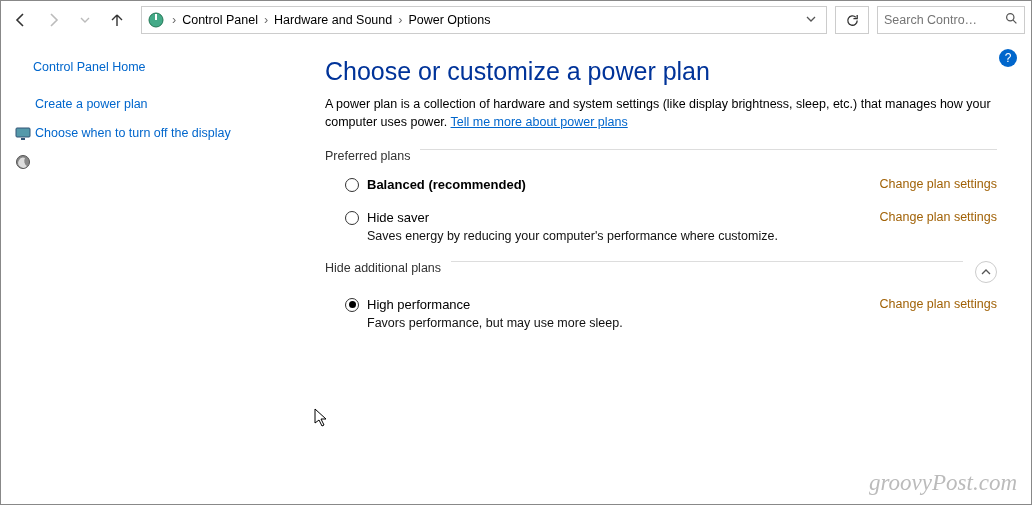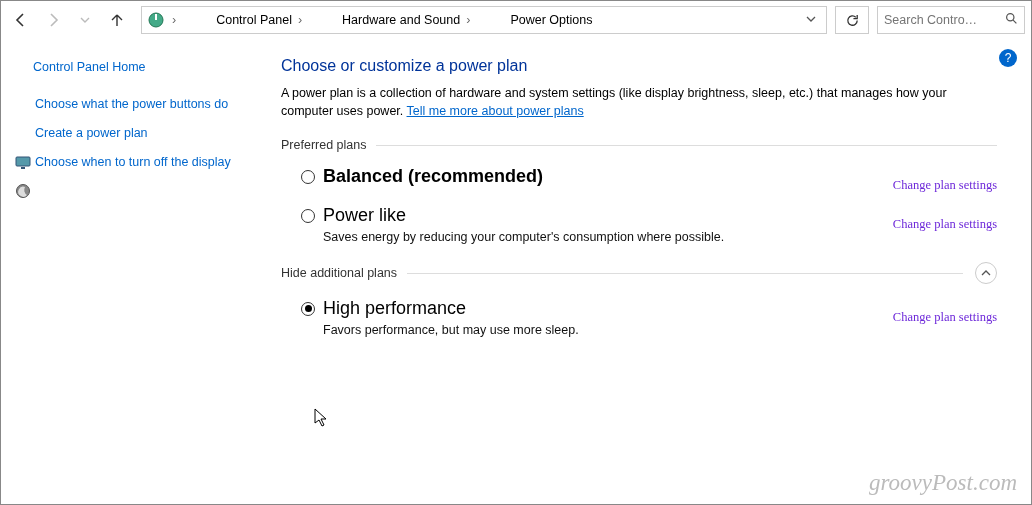--- a/index.html
+++ b/index.html
@@ -4,58 +4,58 @@
 <style>
 * { box-sizing: border-box; margin: 0; padding: 0; }
 body { font-family: "Segoe UI", Tahoma, sans-serif; font-size: 12.5px; color: #000; background: #fff; width: 1032px; height: 505px; overflow: hidden; position: relative; border: 1px solid #888; }
 
 
 .addrbar { display: flex; align-items: center; height: 38px; padding: 4px 6px; gap: 4px; }
 .navbtn { width: 28px; height: 28px; display: flex; align-items: center; justify-content: center; color: #333; cursor: pointer; }
 .nav-disabled { color: #bbb; }
 .crumb-wrap { flex: 1; display: flex; align-items: center; border: 1px solid #ccc; height: 28px; padding: 0 4px; min-width: 0; margin-left: 6px; }
 .crumb-icon { width: 20px; height: 20px; display: inline-flex; align-items: center; justify-content: center; margin-right: 4px; }
-.crumb { padding: 0 4px; cursor: pointer; white-space: nowrap; margin-left: 34px; }
+.crumb { padding: 0 4px; cursor: pointer; white-space: nowrap; }
 .crumb-sep { color: #666; padding: 0 2px; }
 .crumb-spacer { flex: 1; }
 .crumb-drop { color: #555; padding: 0 6px; cursor: pointer; }
 .refresh { width: 34px; height: 28px; border: 1px solid #ccc; display: flex; align-items: center; justify-content: center; margin-left: 4px; cursor: pointer; }
 .searchbox { width: 148px; height: 28px; border: 1px solid #ccc; display: flex; align-items: center; margin-left: 4px; padding: 8px 6px; color: #888; }
 .searchbox input { flex: 1; border: none; outline: none; font-size: 12.5px; color: #333; min-width: 0; }
 .searchbox .sicon { color: #555; margin-left: 4px; }
 
 
-.main { display: flex; height: calc(100% - 38px); position: relative; }
+.main { display: flex; height: calc(100% - 38px); position: relative; gap: 44px; }
 
 
 .sidebar { width: 256px; padding: 20px 10px 10px 14px; }
 .sidebar a { color: #0066cc; text-decoration: none; display: block; line-height: 1.35; }
 .sidebar .home { margin-bottom: 20px; padding-left: 18px; }
 .sidebar .sideitem { display: flex; align-items: flex-start; margin-bottom: 12px; gap: 4px; }
 .sidebar .sic { width: 16px; height: 16px; flex: 0 0 16px; display: inline-block; }
 .sidebar .indent { padding-left: 20px; }
 
 
 .content { flex: 1; padding: 18px 34px 0 24px; position: relative; }
-.content h1 { font-size: 16px; font-weight: 400; color: #003399; margin-bottom: 10px; }
+.content h1 { font-size: 25px; font-weight: 400; color: #003399; margin-bottom: 10px; }
 .content .intro { line-height: 1.4; margin-bottom: 18px; max-width: 720px; }
 .content .intro a { color: #0066cc; text-decoration: underline; }
 
-.section-head { display: flex; align-items: center; margin: 6px 0 14px 0; }
+.section-head { display: flex; align-items: flex-start; margin: 6px 0 14px 0; }
 .section-head .lbl { color: #333; margin-right: 10px; white-space: nowrap; }
 .section-head .rule { flex: 1; height: 1px; background: #ddd; }
 .section-head .expander { width: 22px; height: 22px; border: 1px solid #ccc; border-radius: 50%; display: flex; align-items: center; justify-content: center; margin-left: 12px; cursor: pointer; color: #555; font-size: 11px; }
 
 .plan { margin: 0 0 18px 20px; position: relative; }
 .plan .row1 { display: flex; align-items: center; }
 .plan .radio { width: 14px; height: 14px; border: 1.4px solid #333; border-radius: 50%; display: inline-flex; align-items: center; justify-content: center; margin-right: 8px; cursor: pointer; flex: none; }
 .plan .radio.sel::after { content: ""; width: 7px; height: 7px; background: #000; border-radius: 50%; }
-.plan .pname { font-size: 18px; }
+.plan .pname { font-size: 13px; }
 .plan .pname.bold { font-weight: 600; }
-.plan .change { position: absolute; right: 0; top: 12px; color: #6d28d9; text-decoration: none; font-family: Liberation Serif, serif; }
+.plan .change { position: absolute; right: 0; top: 0; color: #a16207; text-decoration: none; }
 .plan .desc { margin-left: 22px; margin-top: 4px; color: #111; }
 
 
 .help { position: absolute; right: 14px; top: 48px; width: 18px; height: 18px; background: #0066cc; color: #fff; border-radius: 50%; font-size: 12px; display: flex; align-items: center; justify-content: center; cursor: pointer; }
 
 
 .wm { position: absolute; right: 14px; bottom: 8px; font-family: Georgia, serif; font-style: italic; color: #bbb; font-size: 23px; pointer-events: none; }
 
 
 .cursor { position: absolute; left: 313px; top: 407px; pointer-events: none; }
@@ -125,23 +125,20 @@
 </div>
 
 <div class="help">?</div>
 
 <div class="main">
 
   <div class="sidebar">
     <a class="home">Control Panel Home</a>
 
     <div class="sideitem indent">
-      <a>Choose what the power buttons do</a>
-    </div>
-    <div class="sideitem indent">
       <a>Create a power plan</a>
     </div>
     <div class="sideitem">
       <span class="sic">
         <svg width="16" height="16" viewBox="0 0 16 16">
             <rect x="1" y="3" width="14" height="9" rx="1" fill="#59a" stroke="#357"></rect>
             <rect x="6" y="13" width="4" height="2" fill="#357"></rect>
           </svg>
       </span>
       <a>Choose when to turn off the display</a>
@@ -171,24 +168,24 @@
       <div class="row1">
         <span class="radio"></span>
         <span class="pname bold">Balanced (recommended)</span>
         <a href="#" class="change">Change plan settings</a>
       </div>
     </div>
 
     <div class="plan">
       <div class="row1">
         <span class="radio"></span>
-        <span class="pname">Power like</span>
+        <span class="pname">Hide saver</span>
         <a href="#" class="change">Change plan settings</a>
       </div>
-      <div class="desc">Saves energy by reducing your computer's consumption where possible.</div>
+      <div class="desc">Saves energy by reducing your computer's performance where customize.</div>
     </div>
 
     <div class="section-head">
       <span class="lbl">Hide additional plans</span>
       <span class="rule"></span>
       <span class="expander">
         <svg width="10" height="10" viewBox="0 0 10 10">
             <path d="M1 7 L5 3 L9 7" stroke="#555" stroke-width="1.3" fill="none"></path>
           </svg>
       </span>

